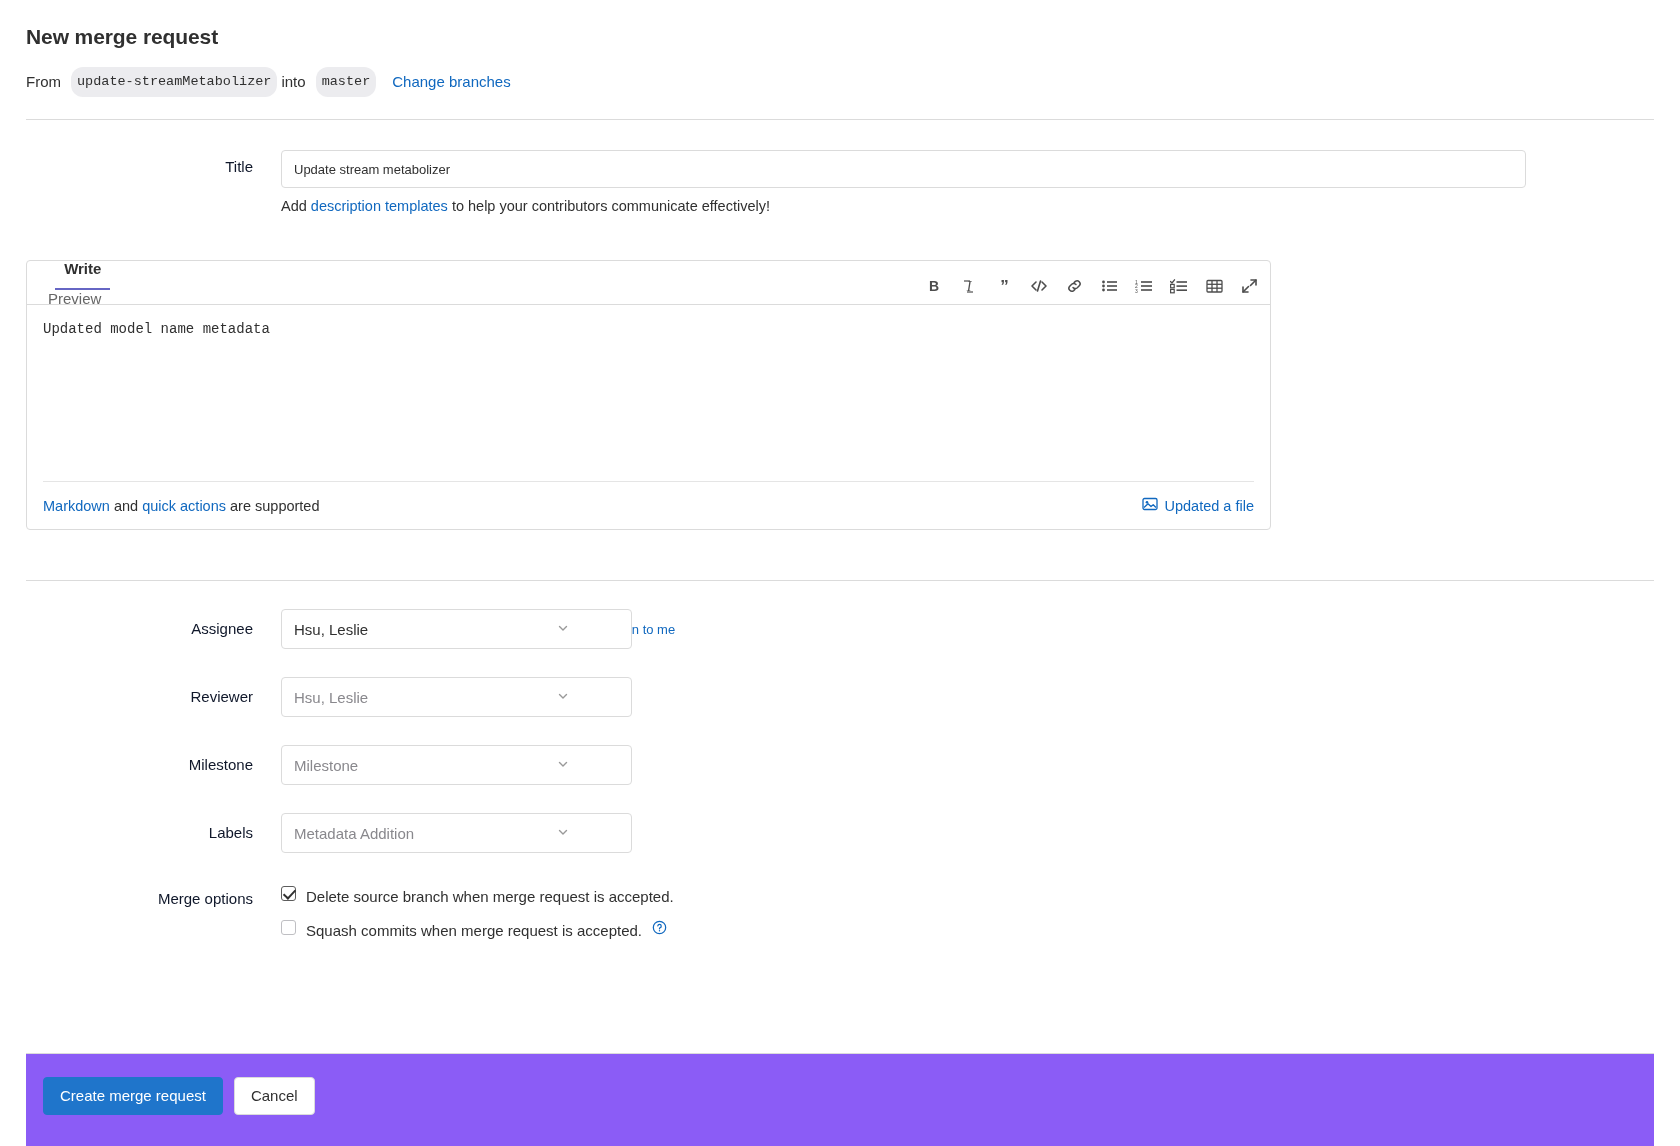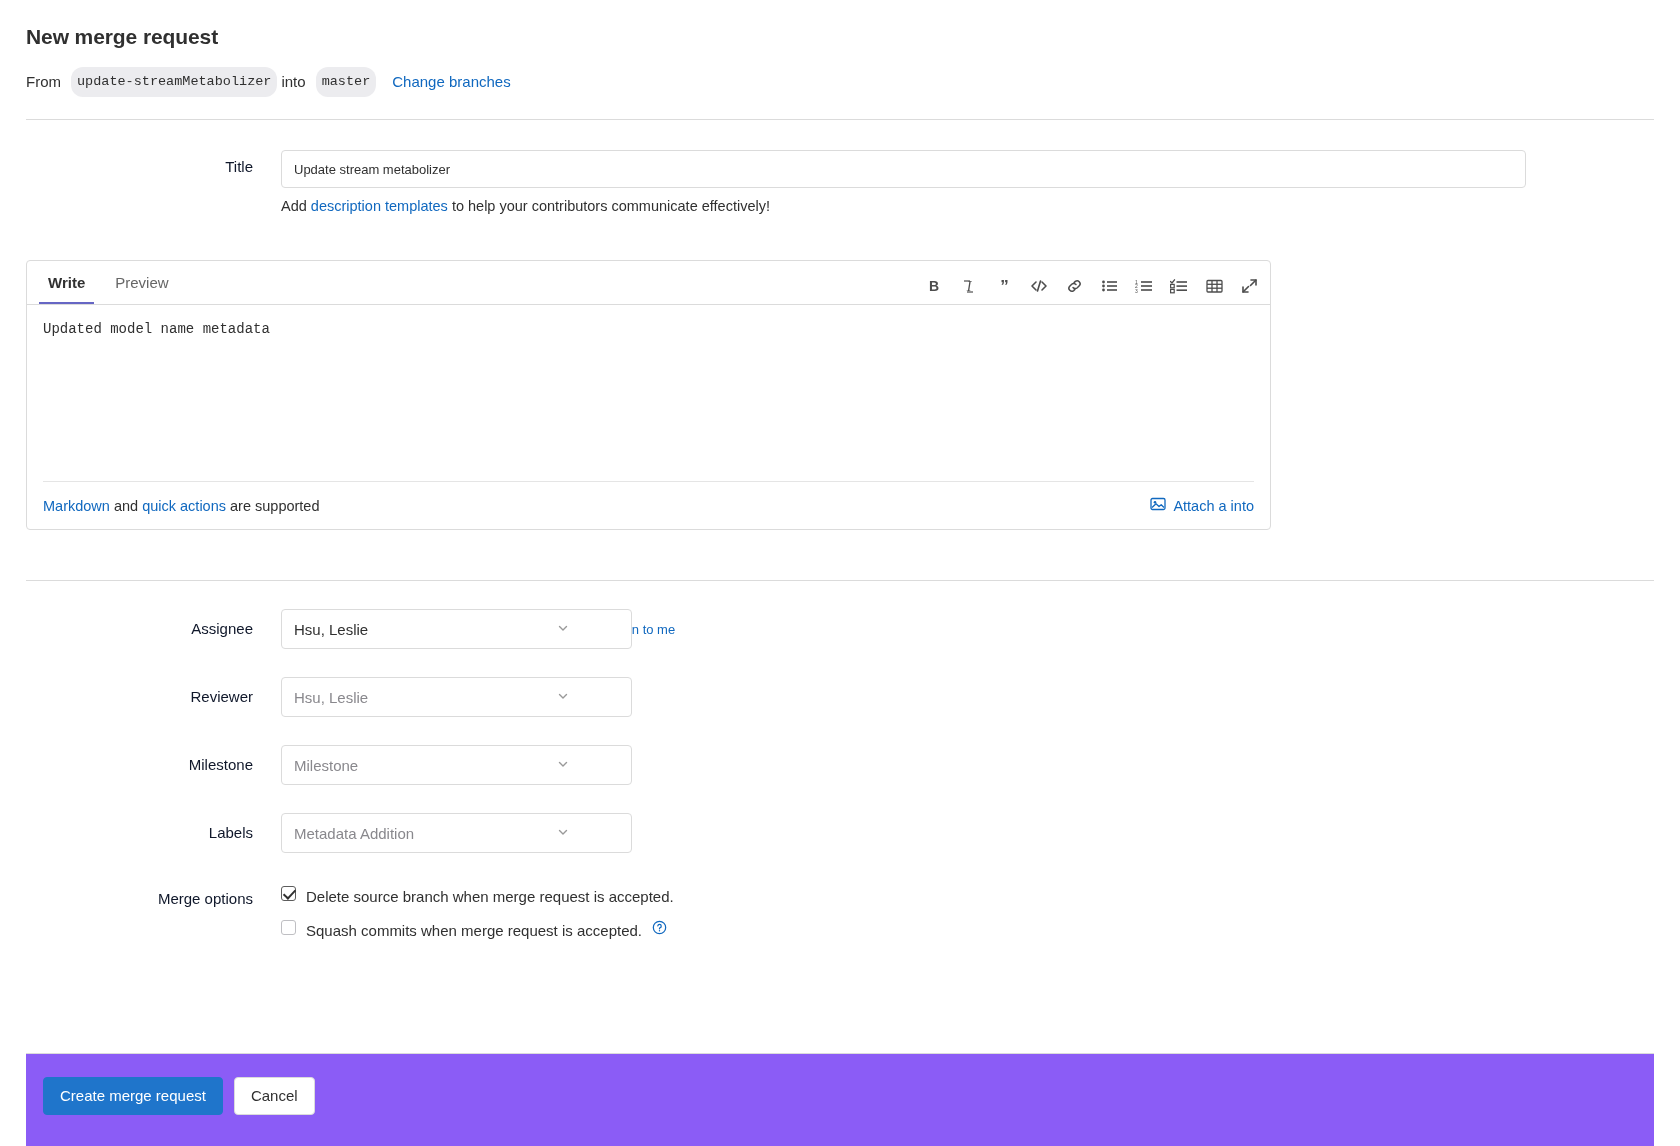--- a/index.html
+++ b/index.html
@@ -119,21 +119,21 @@
     background: #fff;
   }
   .editor-head {
     display: flex;
     align-items: flex-end;
     justify-content: space-between;
     padding: 0 12px 0 0;
     border-bottom: 1px solid #dbdbdb;
     height: 44px;
   }
-  .tabs { display: flex; align-items: flex-end; height: 44px; }
+  .tabs { display: flex; align-items: flex-end; height: 44px; flex-direction: column; }
   .tab {
     font-size: 15px;
     padding: 0 9px 10px 9px;
     margin-left: 12px;
     color: #666;
     cursor: pointer;
     border-bottom: 2px solid transparent;
     line-height: 18px;
   }
   .tab.active {
@@ -438,21 +438,21 @@
               <span>are supported</span>
             </div>
             <div class="attach">
               <span>
                 <svg width="16" height="16" viewBox="0 0 16 16" fill="none" stroke="#1068bf" stroke-width="1.3">
                     <rect x="1" y="2.5" width="14" height="11" rx="1.5"></rect>
                     <circle cx="5" cy="6.2" r="1.3" fill="#1068bf" stroke="none"></circle>
                     <path d="M2 11.5 L6 7.8 L9 10.5 L11.2 8.7 L14 11.5" stroke-linejoin="round"></path>
                   </svg>
               </span>
-              <span>Attach a into</span>
+              <span>Updated a file</span>
             </div>
           </div>
 
         </div>
       </div>
     </div>
 
     <hr class="hr2">
 
     <div class="form-row select-row">

